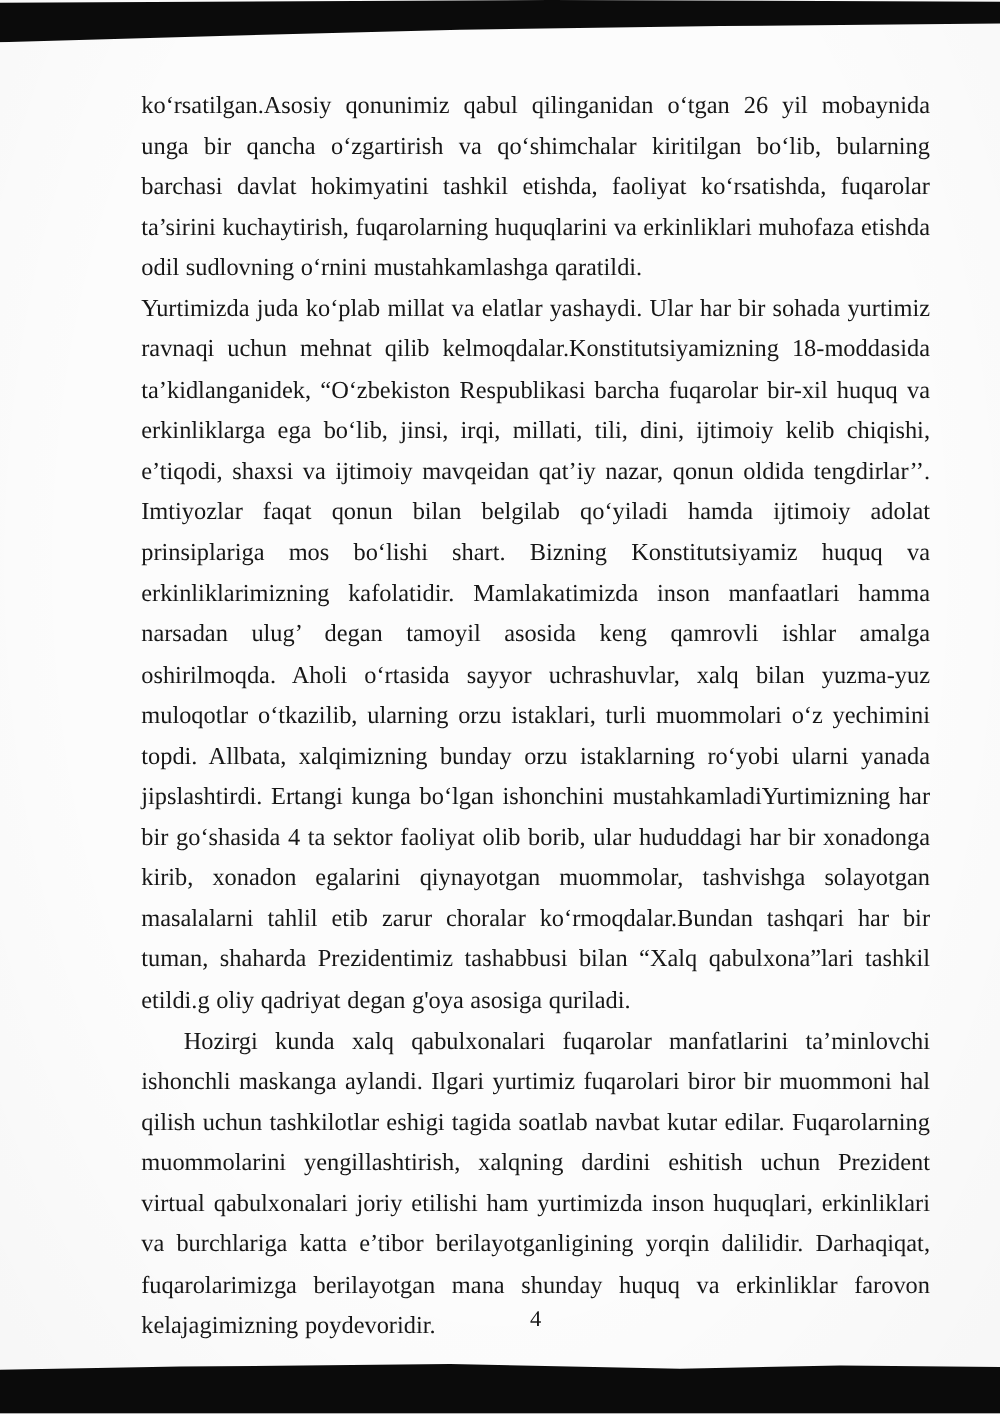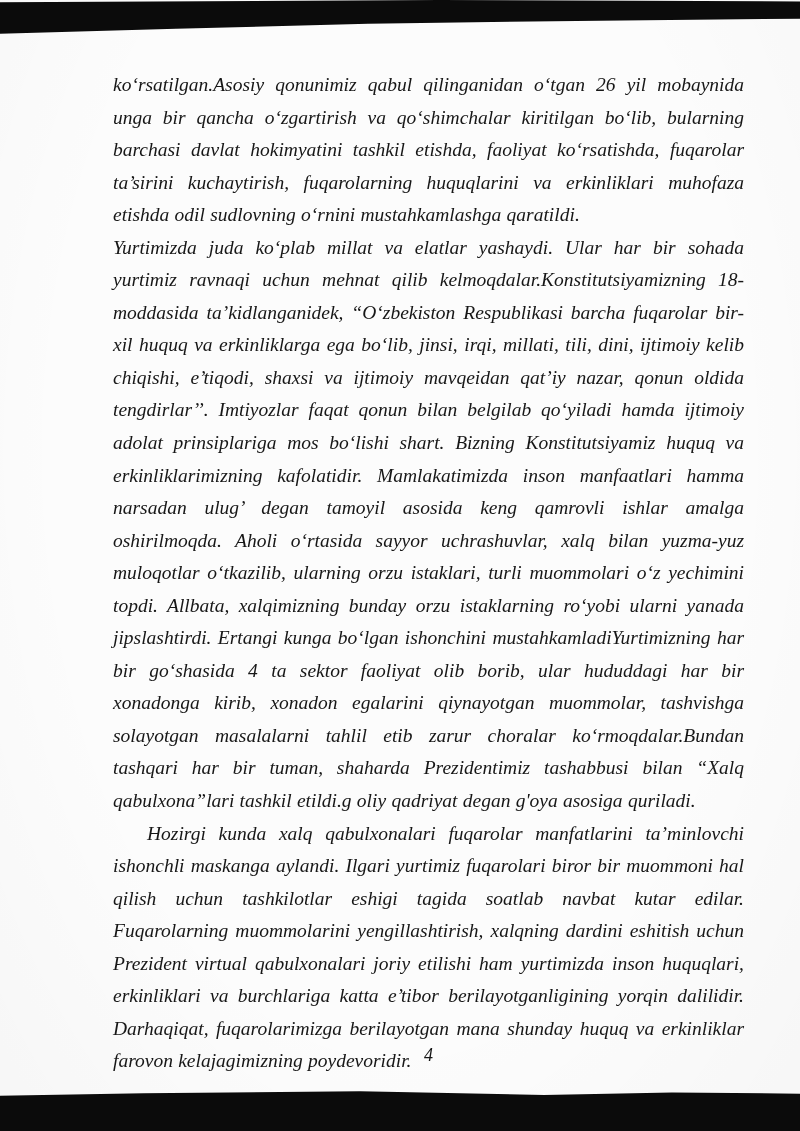--- a/index.html
+++ b/index.html
@@ -1,15 +1,15 @@
 <!DOCTYPE html>
 <html style="--bg: #fcfcfc; --ink: #171717; --bar: #0b0b0b;"><head>
 <meta charset="utf-8">
 <style>
-  * { box-sizing: border-box; font-style: italic; }
+  * { box-sizing: border-box; }
   html, body { margin: 0; padding: 0; }
   body {
     width: 800px;
     height: 1131px;
     position: relative;
     overflow: hidden;
     background: var(--bg, #fcfcfc);
     font-family: "Liberation Serif", "DejaVu Serif", serif;
   }
   .sheet {

